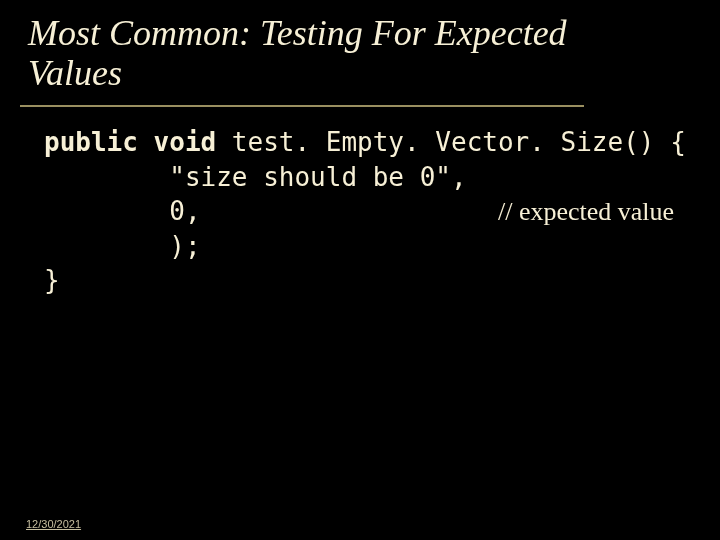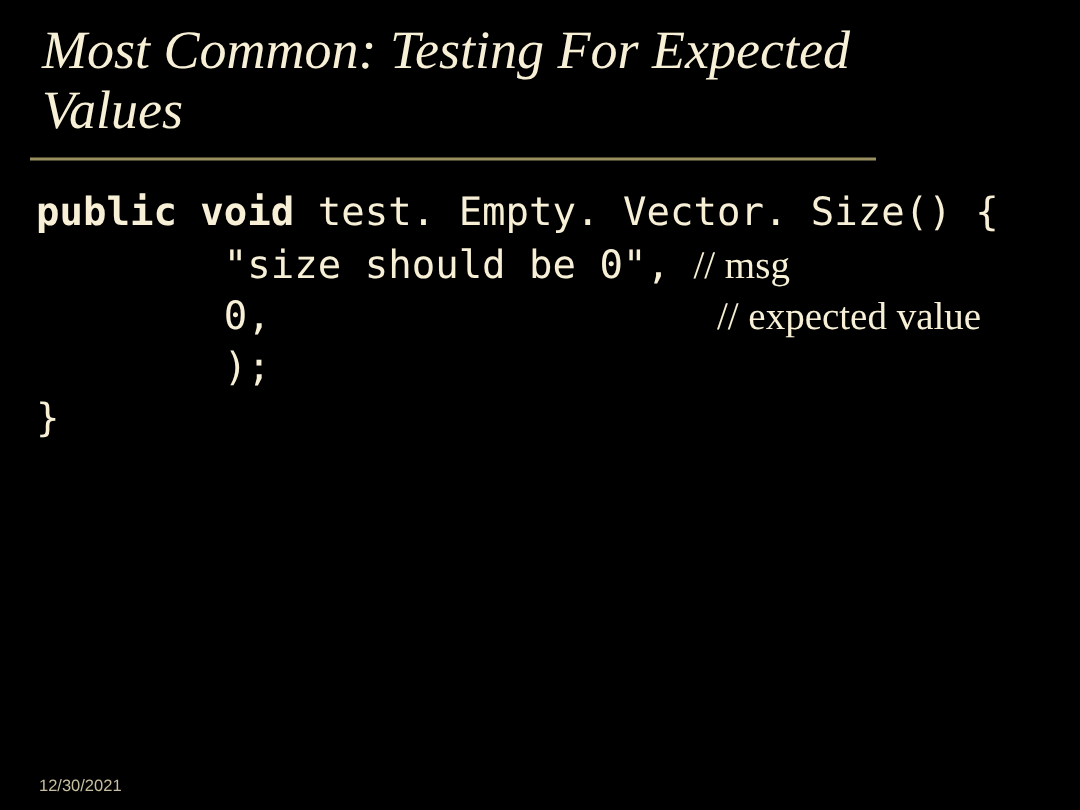--- a/index.html
+++ b/index.html
@@ -24,21 +24,21 @@
     line-height: 1.1;
     padding: 14px 24px 6px 28px;
     font-weight: 400;
   }
   .rule {
     margin: 6px 20px 0 20px;
     border: none;
     border-top: 2px solid #9a8f60;
   }
   .code {
-    padding: 18px 20px 0 24px;
+    padding: 18px 20px 0 44px;
     color: #f7f0d6;
     font-size: 26px;
     line-height: 1.32;
   }
   .mono {
     font-family: Consolas, "Lucida Console", Monaco, monospace;
     white-space: pre;
   }
   .bold {
     font-weight: 800;
@@ -60,39 +60,39 @@
     bottom: 10px;
     left: 0;
     right: 0;
     display: flex;
     justify-content: space-between;
     align-items: baseline;
     color: #c7bfa0;
     font-family: Arial, Helvetica, sans-serif;
     font-size: 11px;
     padding: 0 8px 0 26px;
+    text-decoration: underline;
   }
   .footer .right {
     display: flex;
     gap: 14px;
   }
 </style>
 </head>
 <body>
 
 <div class="slide">
 
   <div class="title">Most Common: Testing For Expected Values</div>
   <hr class="rule">
 
   <div class="code">
     <div class="mono"><span class="bold">public void</span><span> test. Empty. Vector. Size() {</span></div>
     <div class="row">
       <span class="codecell">        "size should be 0", </span>
-      <span class="cmt">// msg</span>
     </div>
     <div class="row">
       <span class="codecell">        0,                   </span>
       <span class="cmt">// expected value</span>
     </div>
     <div class="mono">        );</div>
     <div class="mono">}</div>
   </div>
 
   <div class="footer">

